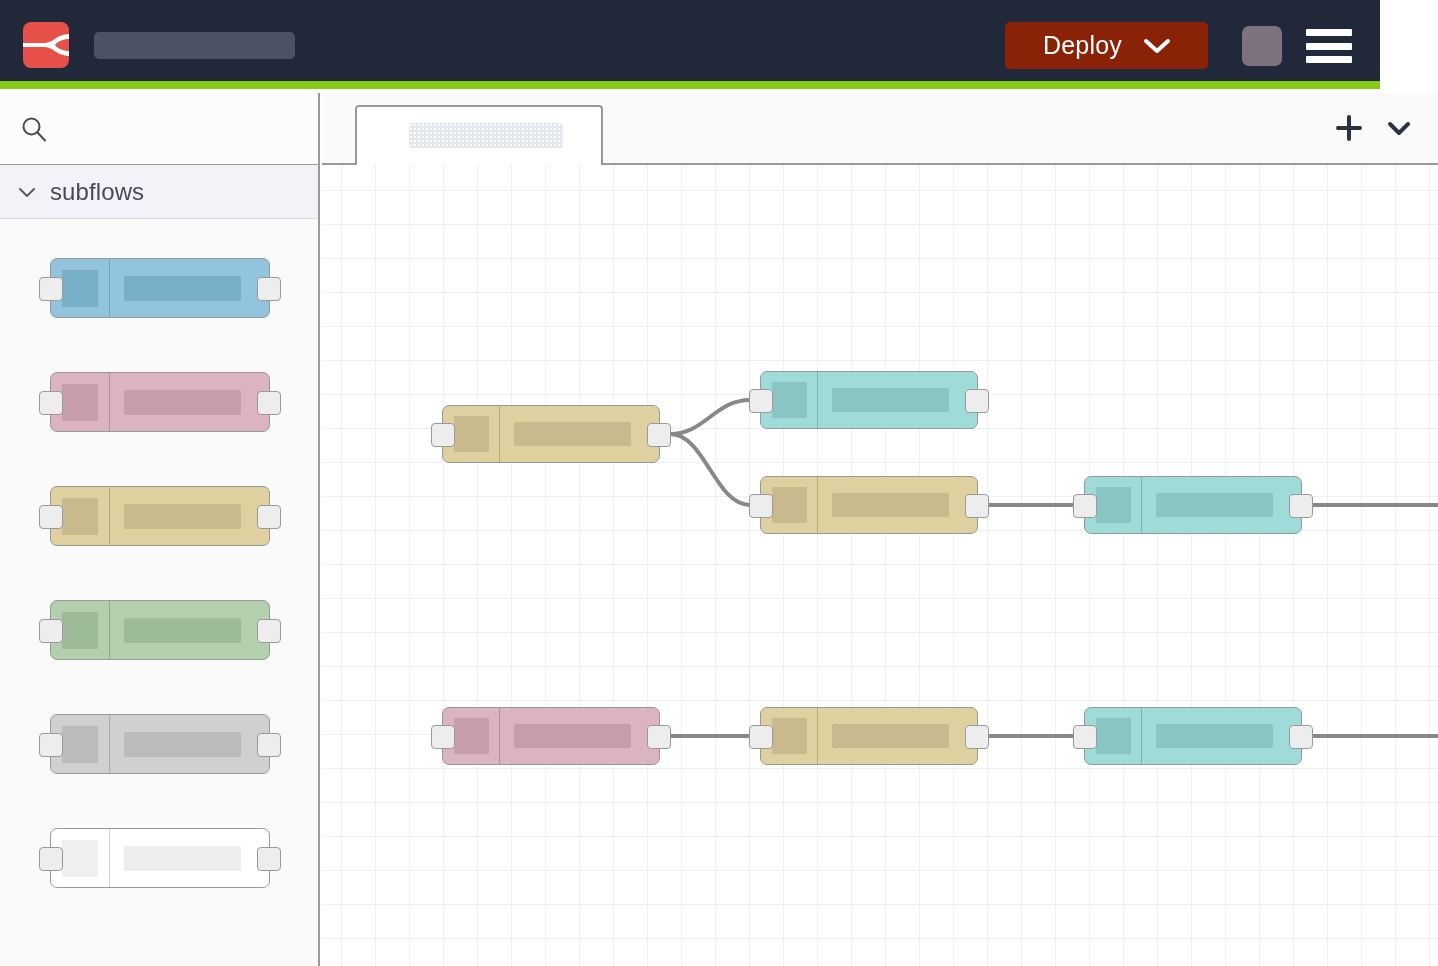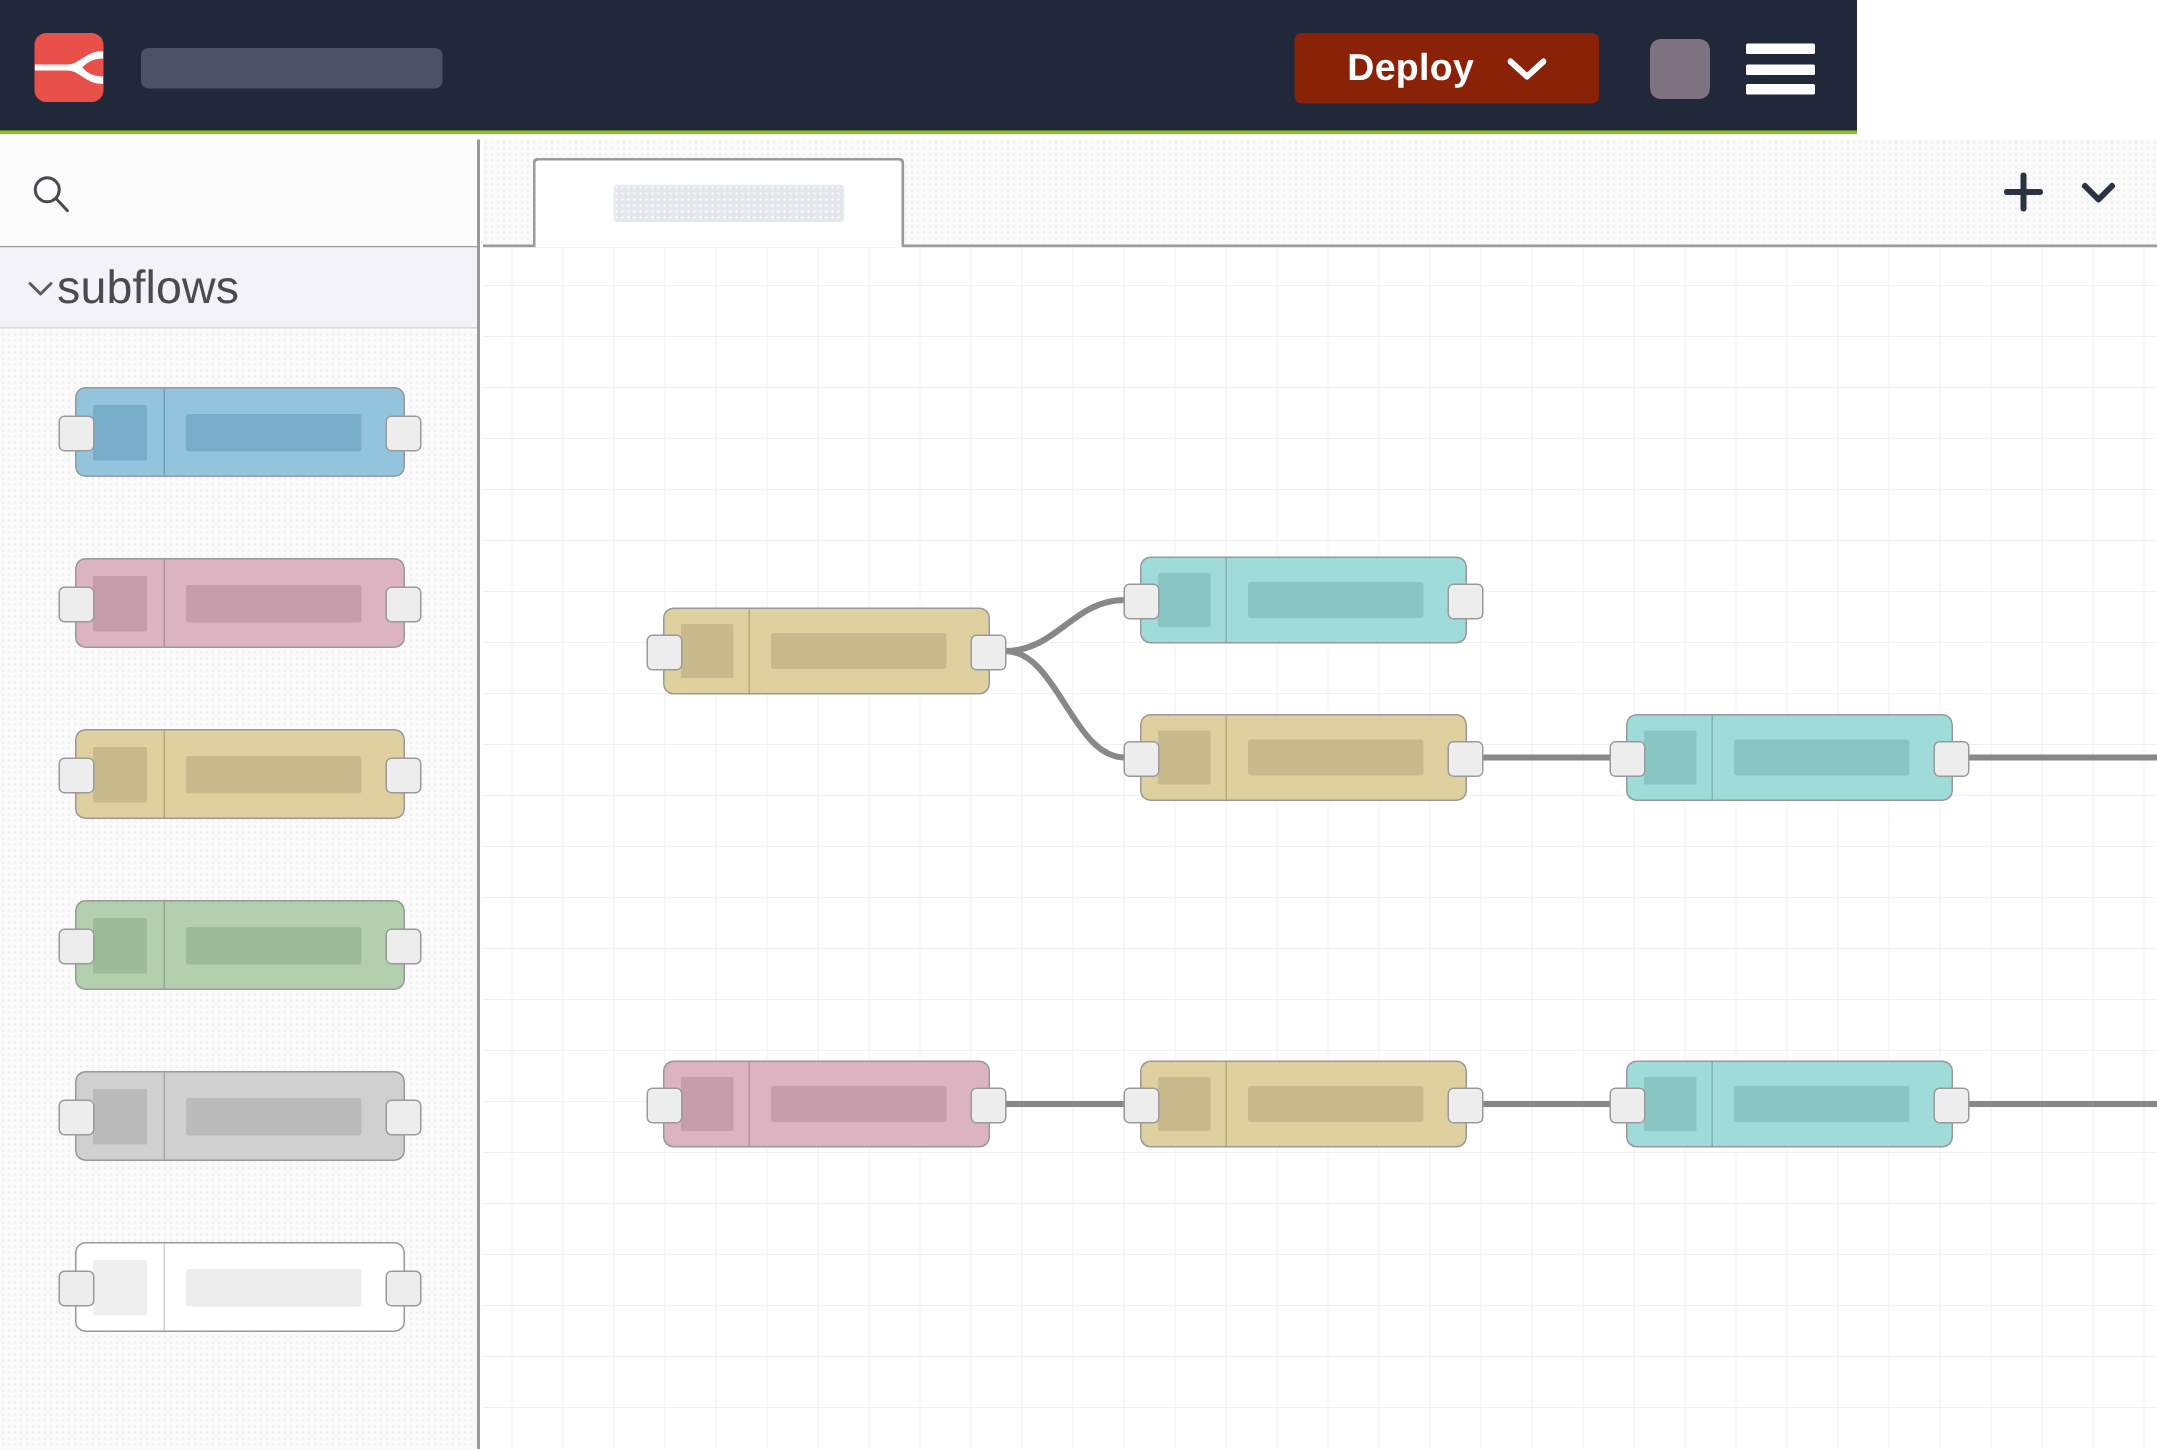--- a/index.html
+++ b/index.html
@@ -14,26 +14,25 @@
     width: 1438px;
     height: 966px;
     overflow: hidden;
     background: #ffffff;
   }
 
   
   .header {
     position: absolute;
     left: 0; top: 0;
-    width: 1238px;
+    width: 1380px;
     height: 89px;
     background: #20283A;
-    border-bottom: 2px solid #84cc16;
-    box-sizing: border-box;
-    font-weight: bold;
+    border-bottom: 8px solid #84cc16;
+    box-sizing: border-box;
   }
   .logo {
     position: absolute;
     left: 23px; top: 22px;
     width: 46px; height: 46px;
     border-radius: 8px;
     background: #E8504A;
     overflow: hidden;
   }
   .logo svg { display: block; }
@@ -142,21 +141,22 @@
     align-items: center;
     cursor: pointer;
     box-sizing: border-box;
   }
   .section-chev {
     margin-left: 16px;
     width: 22px; height: 22px;
     display: inline-block;
   }
   .section-title {
-    font-size: 31px;
+    margin-left: 12px;
+    font-size: 24px;
     color: #4A4A52;
     font-weight: 500;
     letter-spacing: 0.1px;
   }
 
   .palette-list {
     position: relative;
     padding-top: 13px;
   }
   .palette-item {

